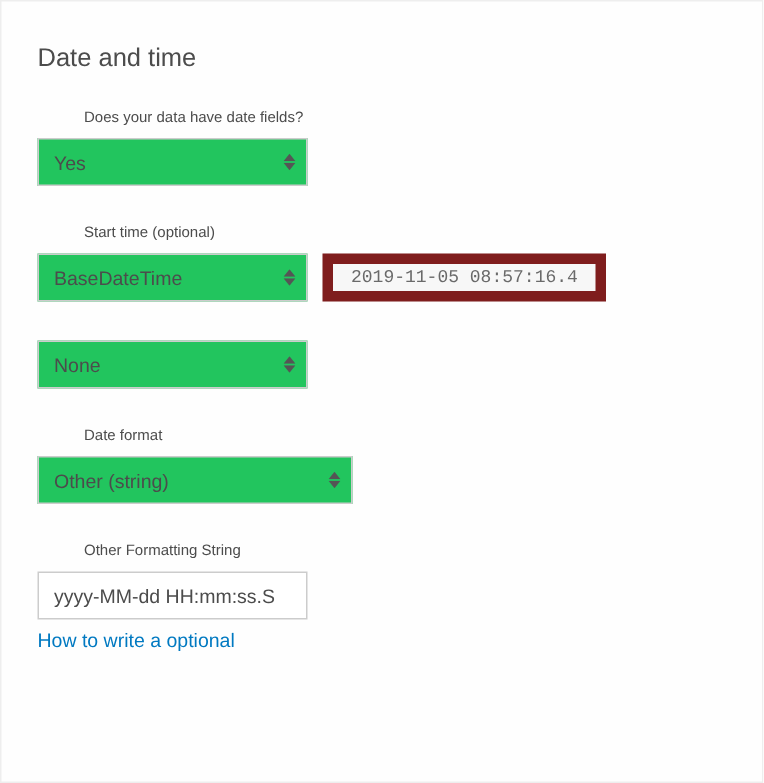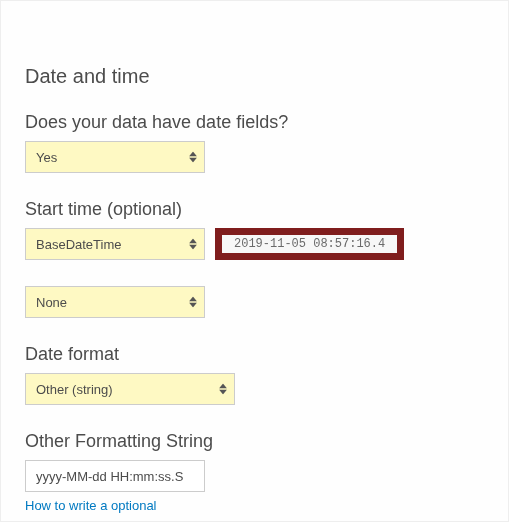--- a/index.html
+++ b/index.html
@@ -14,53 +14,53 @@
       background: #ffffff;
     }
     .panel {
       width: 509px;
       height: 522px;
       border: 1px solid #eeeeee;
       background: #fefefe;
       padding: 28px 24px;
     }
     .panel-title {
-      font-size: 20px;
+      font-size: 17px;
       font-weight: 400;
       color: #4c4c4c;
       margin-bottom: 24px;
-      margin-top: 36px;
     }
     .form-group {
       margin-bottom: 26px;
     }
     .form-label {
       display: block;
-      font-size: 18px;
+      font-size: 10px;
       color: #4c4c4c;
       margin-bottom: 8px;
+      margin-left: 31px;
     }
     .form-row {
       display: flex;
       align-items: center;
       gap: 10px;
     }
     .select-wrap {
       position: relative;
       display: inline-block;
     }
     .form-select {
       appearance: none;
       -webkit-appearance: none;
       -moz-appearance: none;
       width: 180px;
       height: 32px;
       padding: 0 28px 0 10px;
       border: 1px solid #cccccc;
-      background: #fef9c3;
+      background: #22c55e;
       font-size: 13px;
       color: #4c4c4c;
       font-family: inherit;
       cursor: pointer;
     }
     .form-select.wide {
       width: 210px;
     }
     .select-arrows {
       position: absolute;

